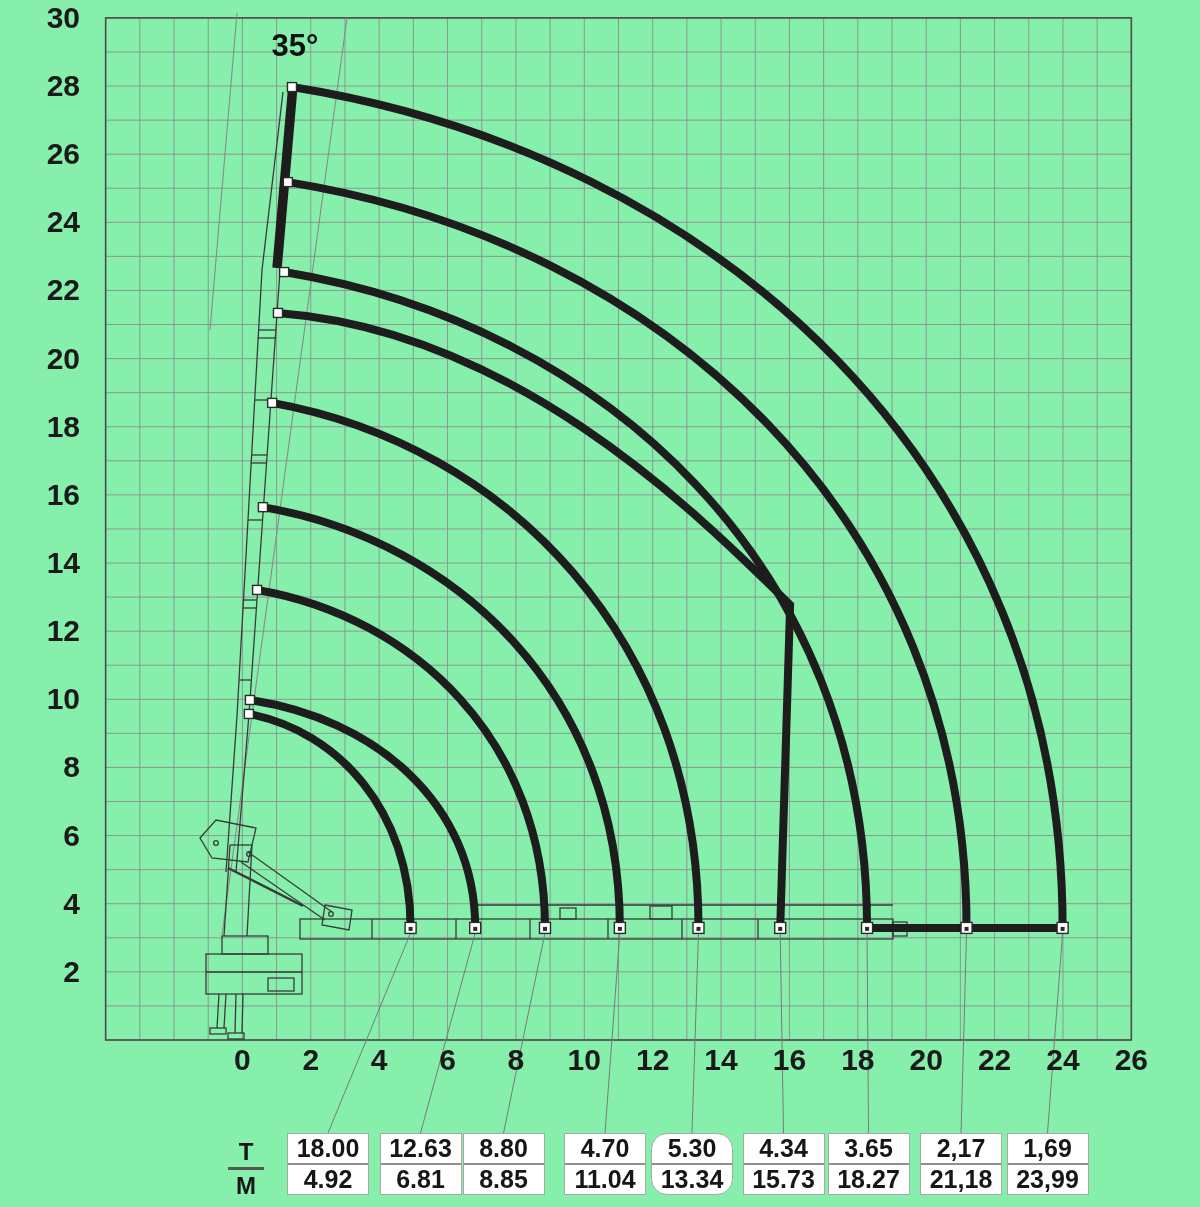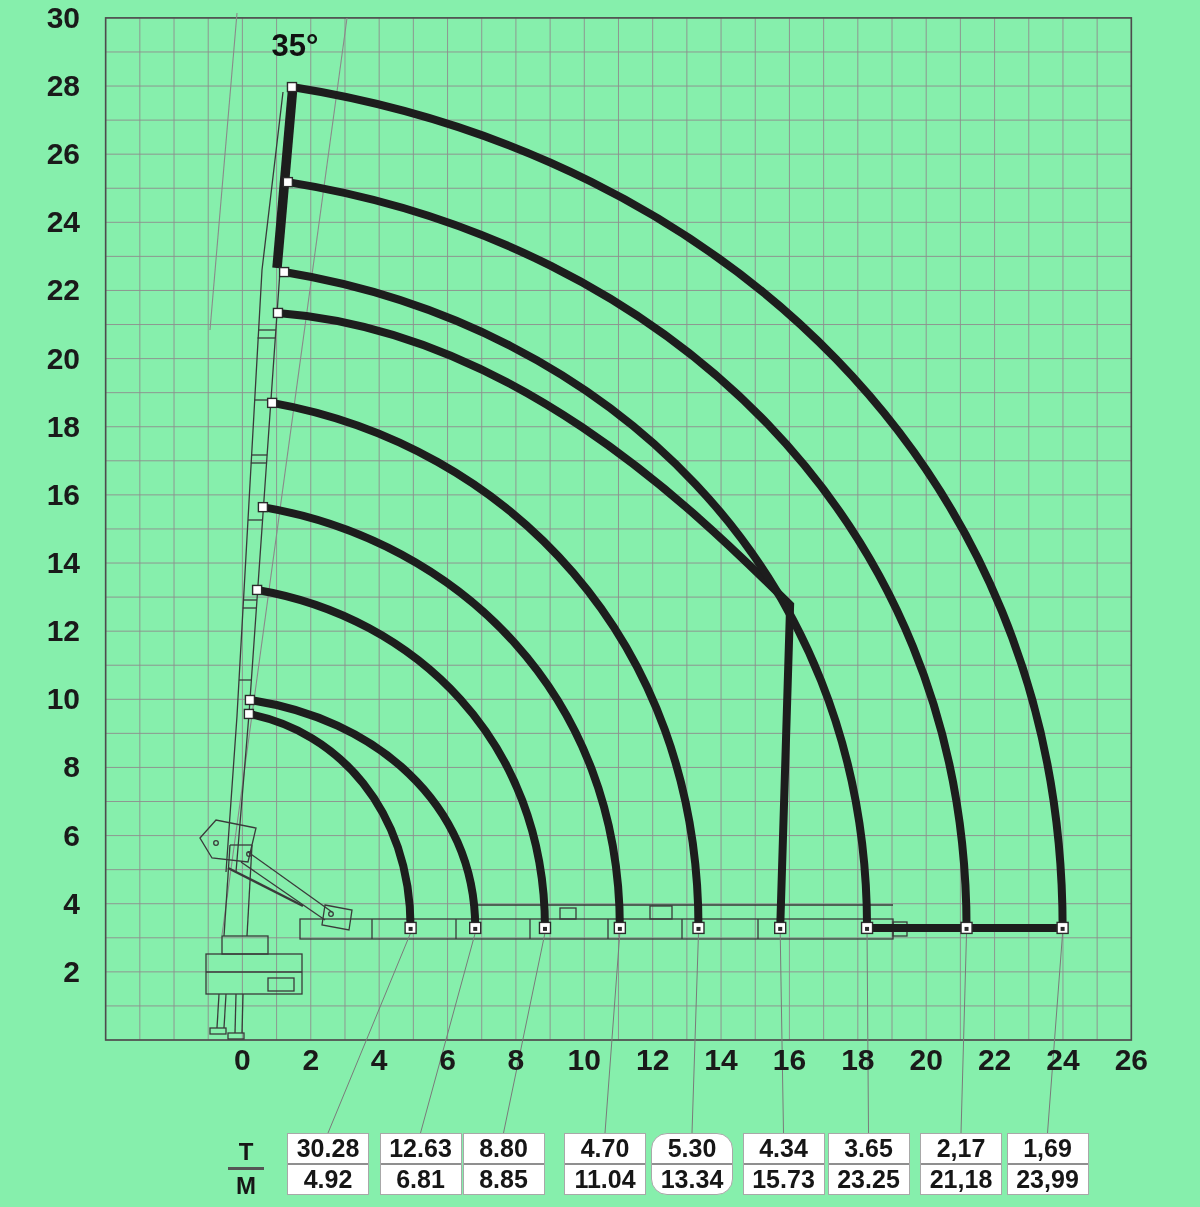--- a/index.html
+++ b/index.html
@@ -258,21 +258,21 @@
   <div id="angle-label">35°</div>
 
   <div id="tm-legend">
     <span class="tm-t">T</span>
     <span class="tm-bar"></span>
     <span class="tm-m">M</span>
   </div>
 
   <div id="table">
       <div class="cap-box" style="left: 287px;">
-        <span class="cap-t">30.28</span>
+        <span class="cap-t">18.00</span>
         <span class="cap-m">4.92</span>
       </div>
       <div class="cap-box" style="left: 379.5px;">
         <span class="cap-t">12.63</span>
         <span class="cap-m">6.81</span>
       </div>
       <div class="cap-box" style="left: 462.5px;">
         <span class="cap-t">8.80</span>
         <span class="cap-m">8.85</span>
       </div>
@@ -283,21 +283,21 @@
       <div class="cap-box" style="left: 651px; border-radius: 16px;">
         <span class="cap-t">5.30</span>
         <span class="cap-m">13.34</span>
       </div>
       <div class="cap-box" style="left: 742.5px;">
         <span class="cap-t">4.34</span>
         <span class="cap-m">15.73</span>
       </div>
       <div class="cap-box" style="left: 827.5px;">
         <span class="cap-t">3.65</span>
-        <span class="cap-m">23.25</span>
+        <span class="cap-m">18.27</span>
       </div>
       <div class="cap-box" style="left: 920px;">
         <span class="cap-t">2,17</span>
         <span class="cap-m">21,18</span>
       </div>
       <div class="cap-box" style="left: 1006.5px;">
         <span class="cap-t">1,69</span>
         <span class="cap-m">23,99</span>
       </div>
     </div>

